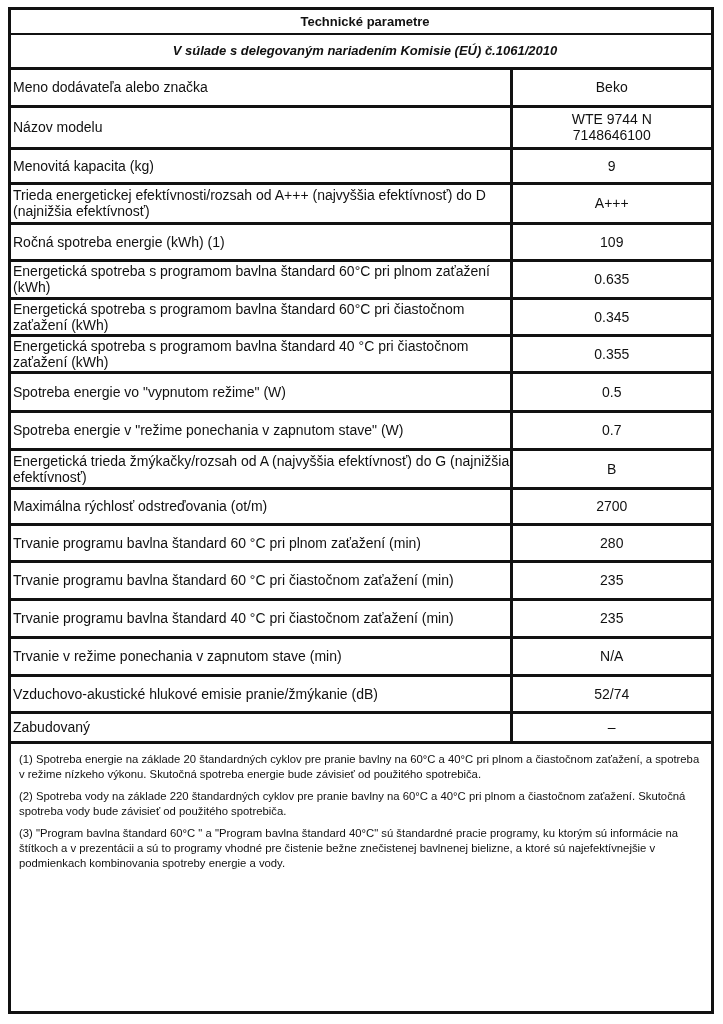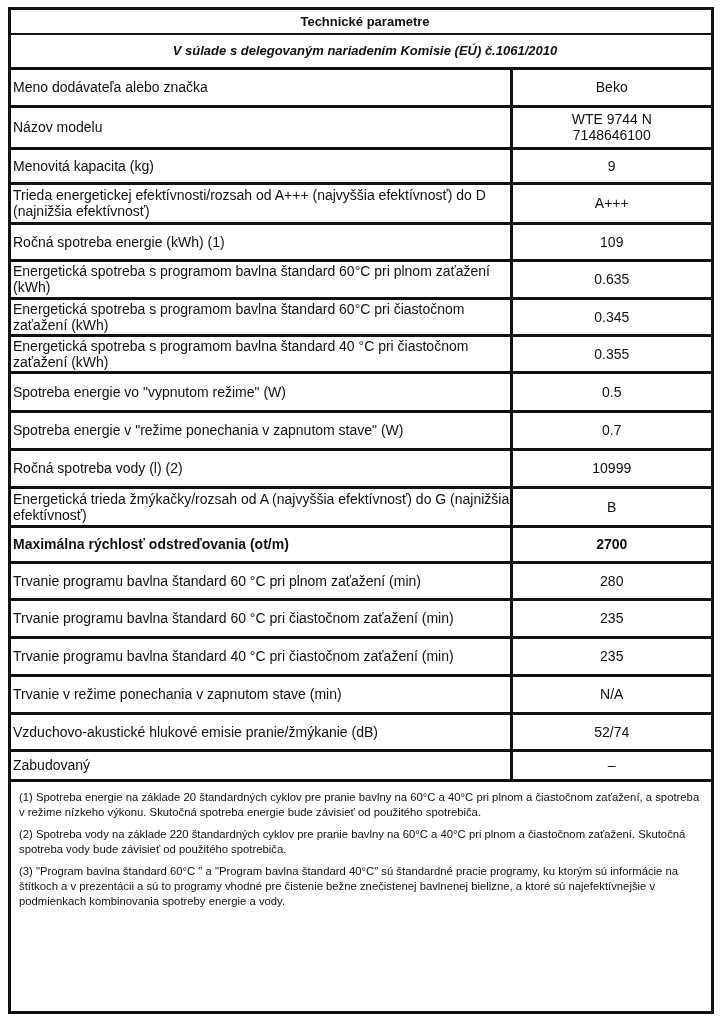--- a/index.html
+++ b/index.html
@@ -72,29 +72,25 @@
           <td class="val">0.355</td>
         </tr>
         <tr class="row" style="height: 39px;">
           <td class="lbl">Spotreba energie vo "vypnutom režime" (W)</td>
           <td class="val">0.5</td>
         </tr>
         <tr class="row" style="height: 38px;">
           <td class="lbl">Spotreba energie v "režime ponechania v zapnutom stave" (W)</td>
           <td class="val">0.7</td>
         </tr>
-        <tr class="row" style="height: 38px;">
-          <td class="lbl">Ročná spotreba vody (l) (2)</td>
-          <td class="val">10999</td>
-        </tr>
         <tr class="row" style="height: 39px;">
           <td class="lbl">Energetická trieda žmýkačky/rozsah od A (najvyššia efektívnosť) do G (najnižšia efektívnosť)</td>
           <td class="val">B</td>
         </tr>
-        <tr class="row" style="height: 36px; font-weight: bold;">
+        <tr class="row" style="height: 36px;">
           <td class="lbl">Maximálna rýchlosť odstreďovania (ot/m)</td>
           <td class="val">2700</td>
         </tr>
         <tr class="row" style="height: 37px;">
           <td class="lbl">Trvanie programu bavlna štandard  60 °C pri plnom zaťažení (min)</td>
           <td class="val">280</td>
         </tr>
         <tr class="row" style="height: 38px;">
           <td class="lbl">Trvanie programu bavlna štandard  60 °C pri čiastočnom zaťažení (min)</td>
           <td class="val">235</td>

